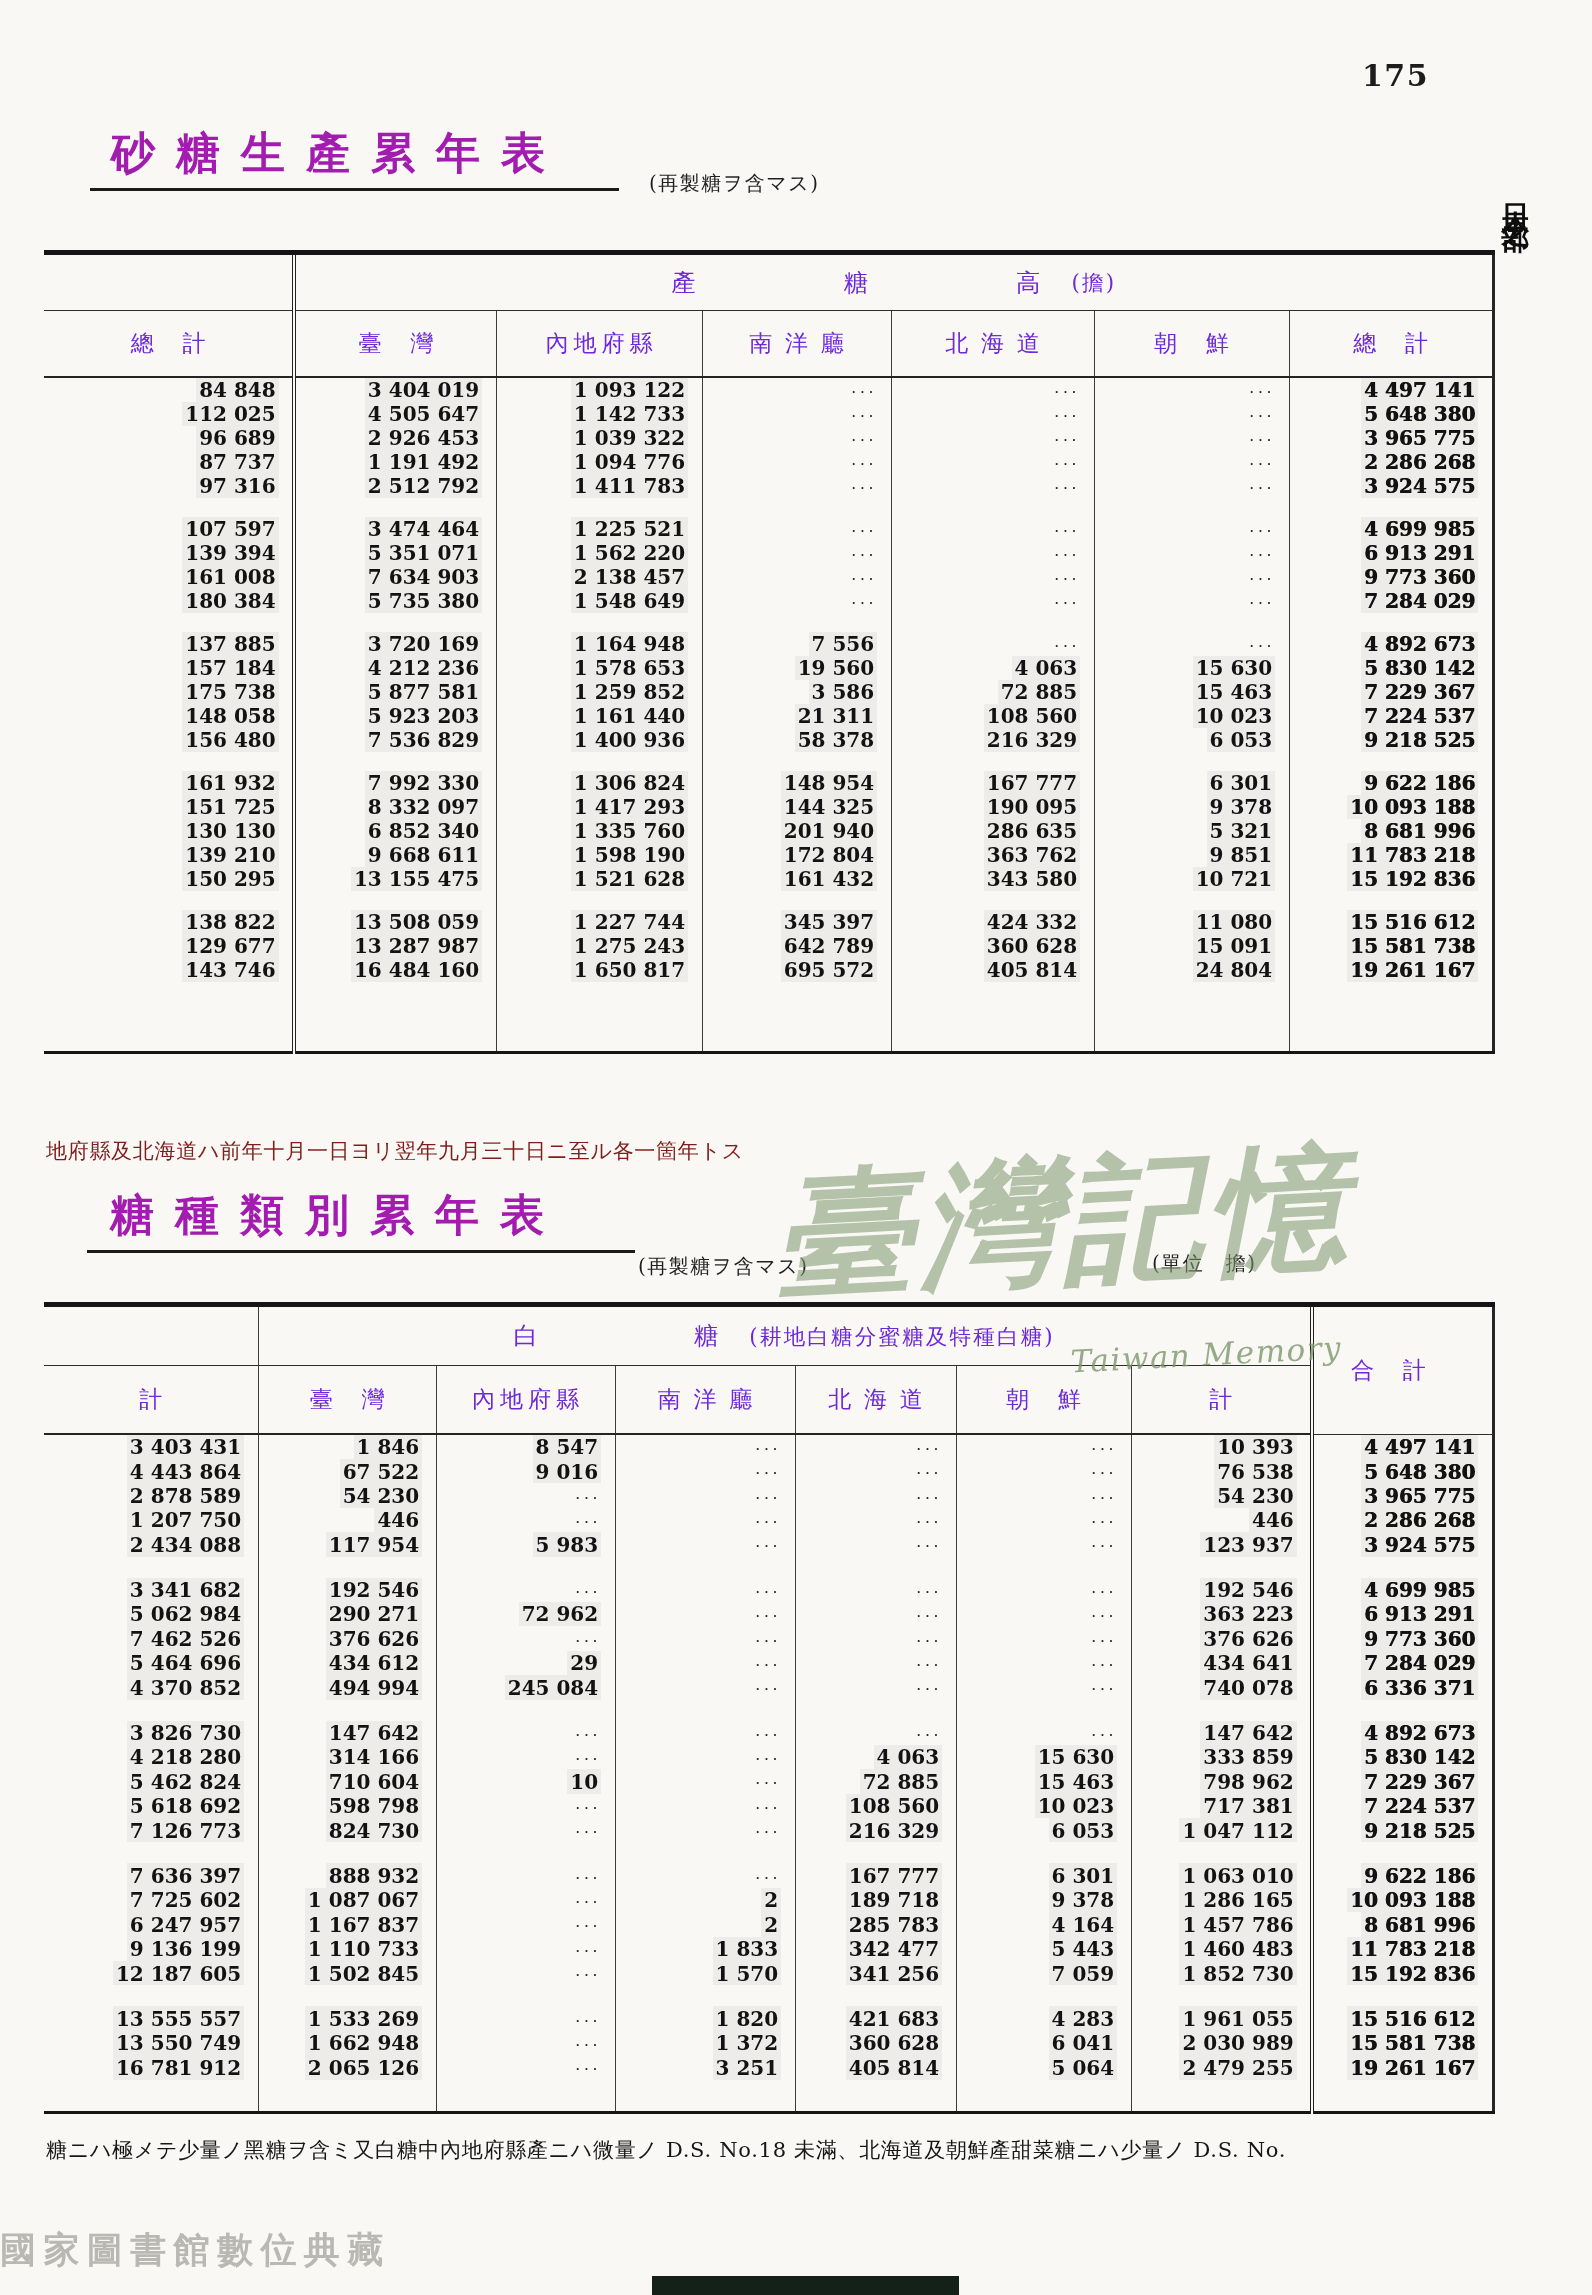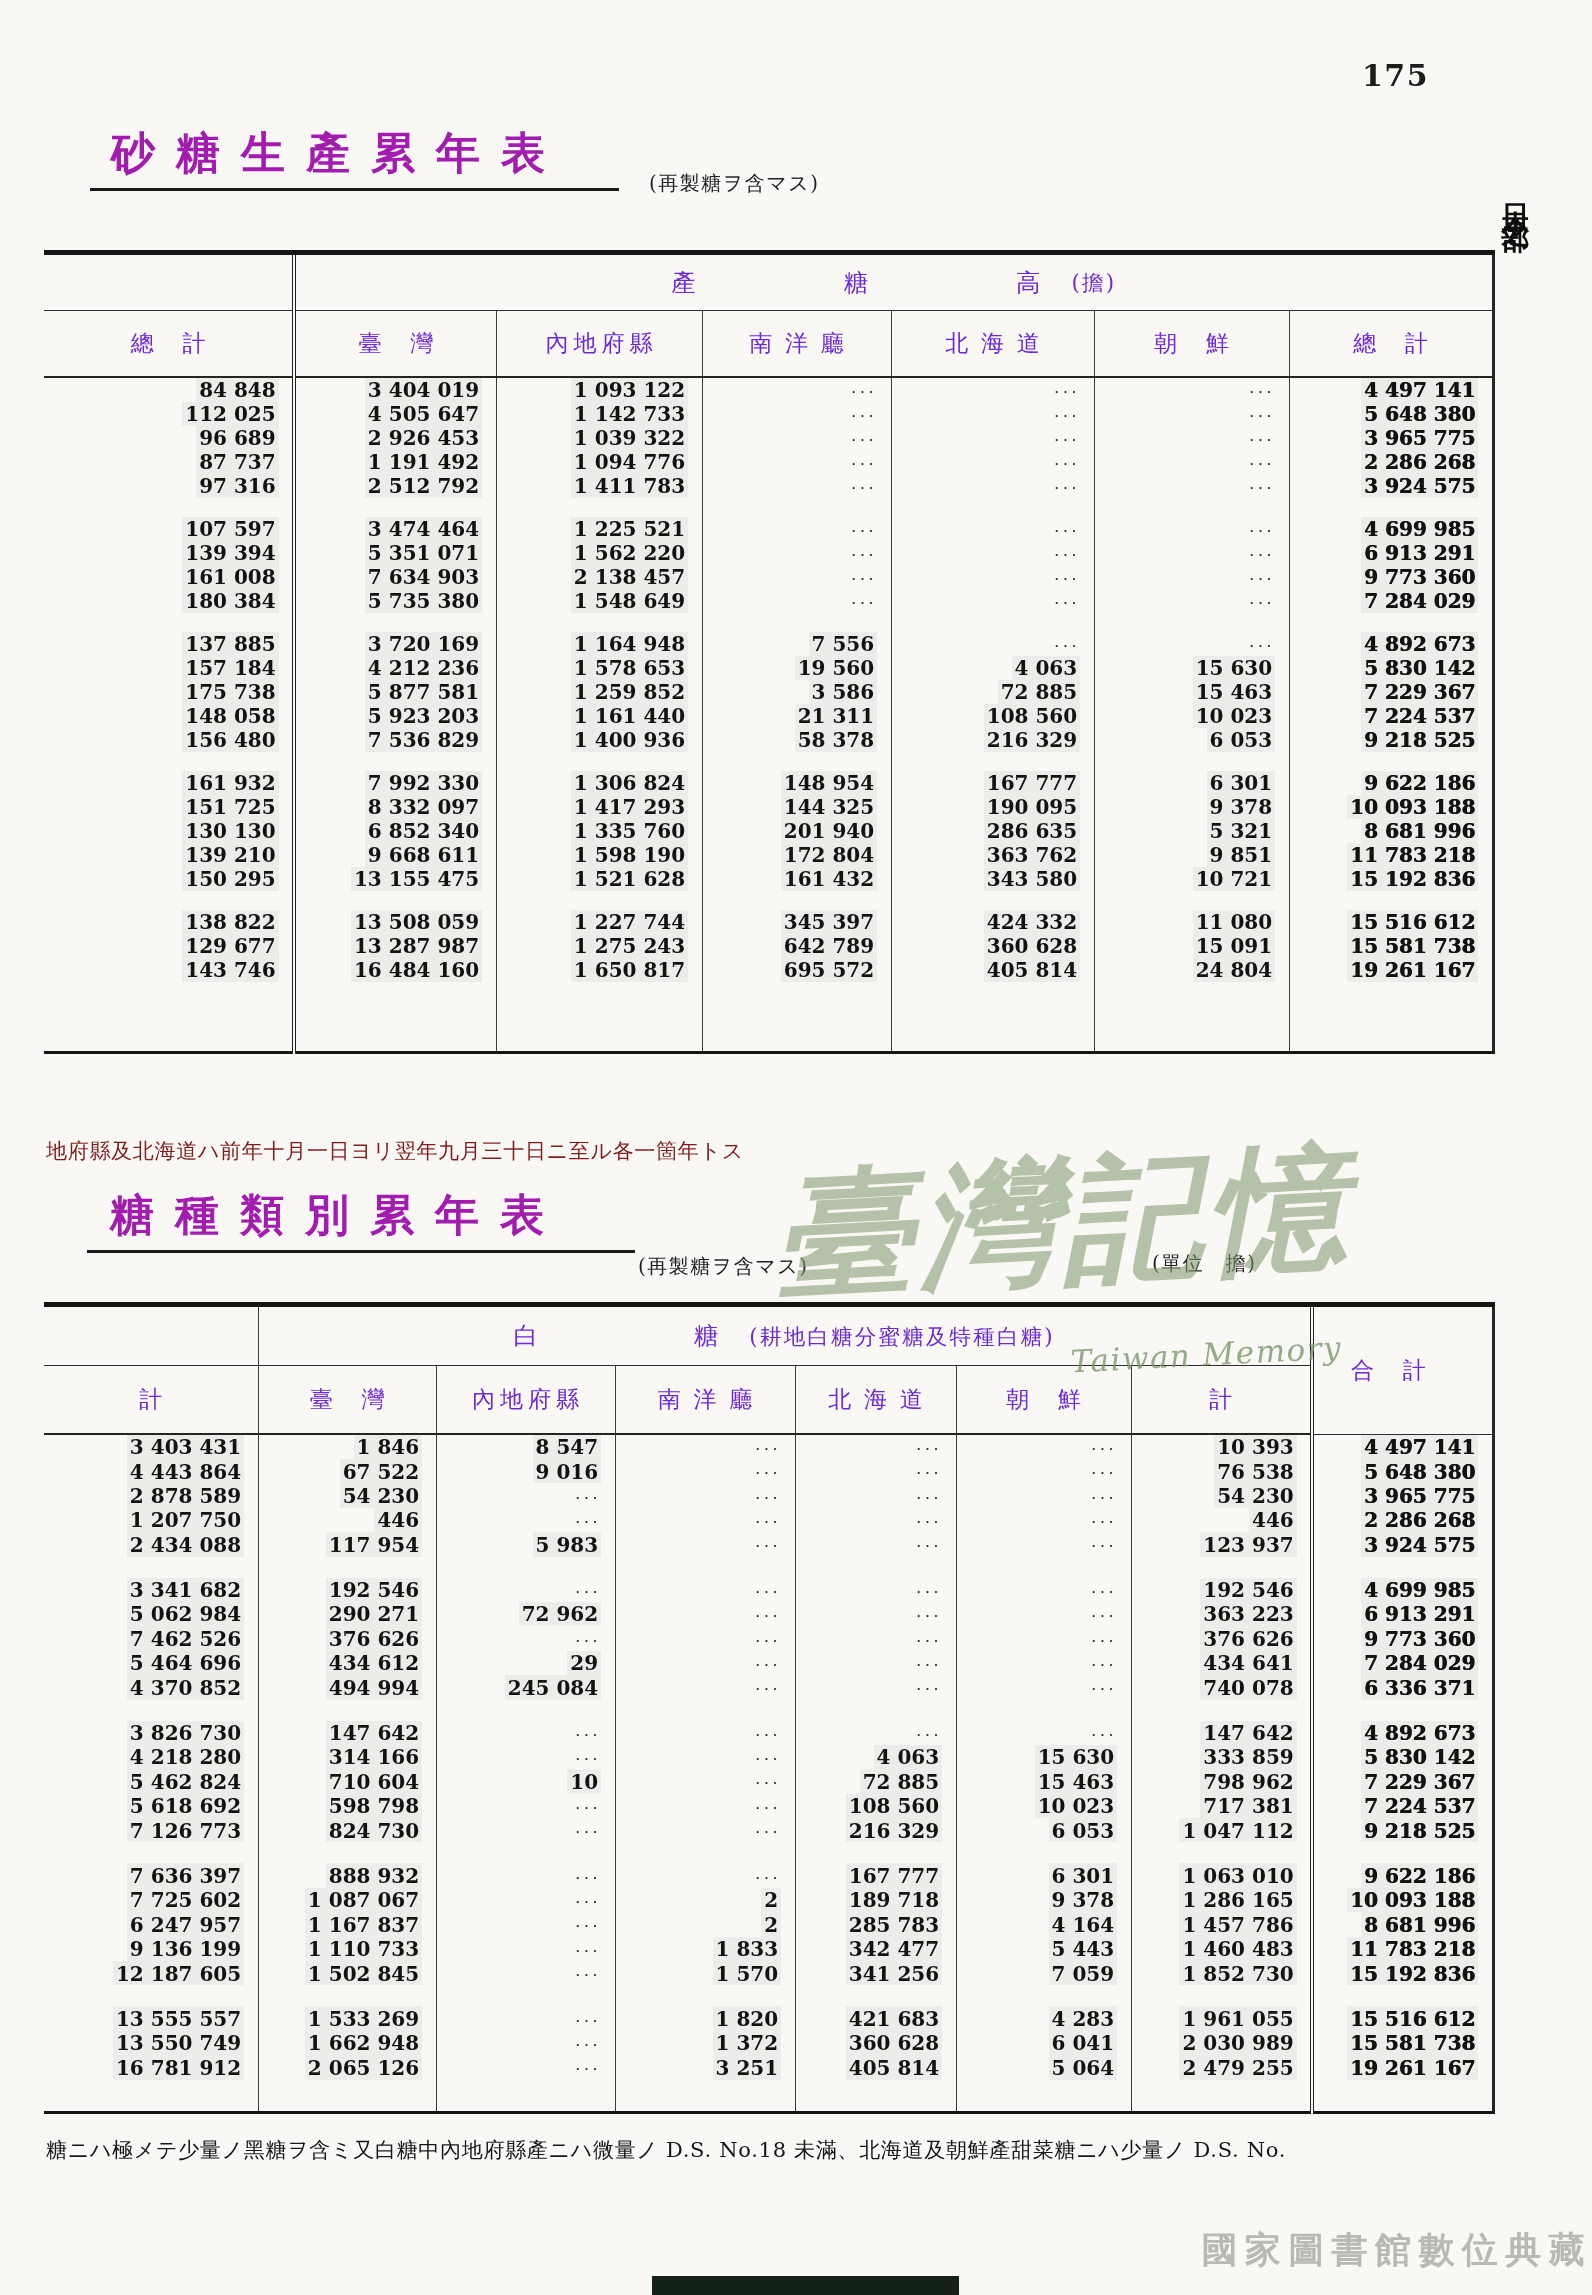--- a/index.html
+++ b/index.html
@@ -49,21 +49,21 @@
   td.dots span { font-weight:400; font-size:15.6px; letter-spacing:3.7px; color:#232323; }
   td.grand .v { text-shadow:0.6px 0 #0d0d0d; }
 
   
   .wm-center { position:absolute; left:755px; top:1131px; width:607px; height:281px;
     transform:rotate(-3deg); pointer-events:none; z-index:5; }
   .wm-cjk { position:absolute; left:22px; top:0; font-size:137px; font-style:italic; font-weight:700;
     letter-spacing:7.4px; color:rgba(124,150,108,0.55); white-space:nowrap; }
   .wm-latin { position:absolute; left:311px; top:213px; font-size:31px; font-style:italic;
     color:rgba(124,150,108,0.8); letter-spacing:1.5px; white-space:nowrap; }
-  .wm-bottom { position:absolute; left:0; width:1592px; top:2226px; text-align:right;
+  .wm-bottom { position:absolute; left:0; width:1592px; top:2226px; text-align:left;
     font-size:36px; font-weight:700; letter-spacing:7.4px; color:#b9b8b3; }
   .bottom-bar { position:absolute; left:652px; top:2276px; width:307px; height:19px; background:#142119; }
 </style>
 </head>
 <body>
 
 <div class="page">
 
   <h1 class="big-title" style="left:111px; top:124px;">砂糖生產累年表</h1>
   <div class="title-underline" style="left:90px; top:188px; width:529px;"></div>

